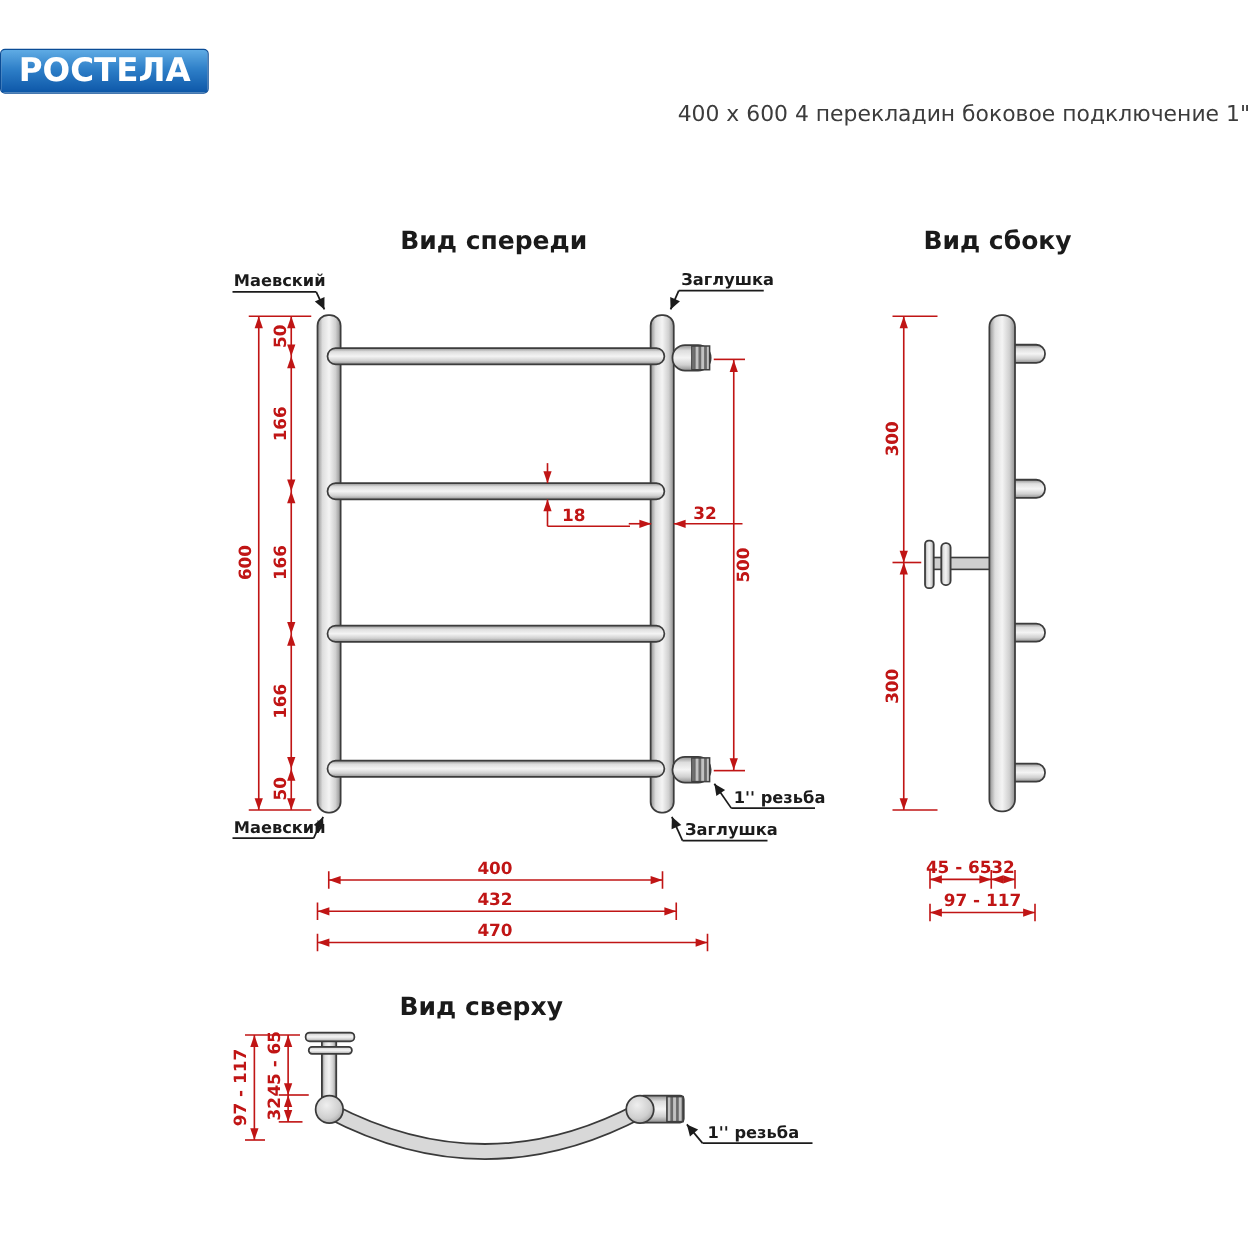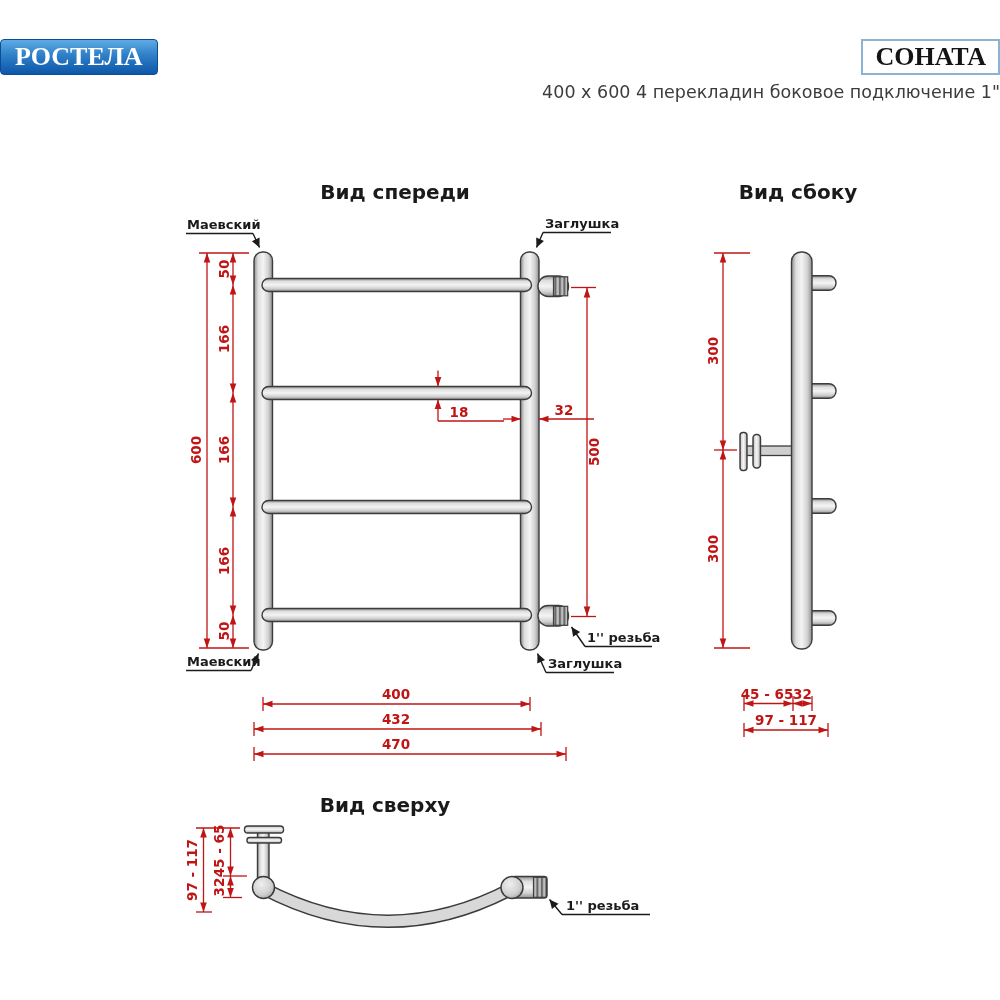--- a/index.html
+++ b/index.html
@@ -1,17 +1,17 @@
 <!DOCTYPE html>
 <html><head>
 <meta charset="utf-8">
 <style>
   html,body{margin:0;padding:0;background:#fff;width:1000px;height:1000px;overflow:hidden;}
   body{font-family:"DejaVu Sans","Liberation Sans",sans-serif;}
-  .brand-row{position:absolute;top:39px;left:0;right:0;display:flex;justify-content:space-between;align-items:stretch;gap:5px;font-family:Liberation Serif, serif;}
+  .brand-row{position:absolute;top:39px;left:0;right:0;display:flex;justify-content:flex-start;align-items:stretch;gap:5px;}
   .brand-blue{background:linear-gradient(to bottom,#5fabe4 0%,#2e7fc8 45%,#0d57a8 100%);
     color:#fff;font-size:26px;font-weight:bold;padding:2px 14px;border-radius:4px;
     border:1px solid #0a4c96;line-height:30px;}
   .brand-white{background:#fff;color:#141414;font-size:26px;font-weight:bold;
     padding:2px 12px;border:2px solid #8ab4d6;line-height:28px;}
   .subtitle{position:absolute;top:82px;left:0;right:0;text-align:right;
     font-size:17.5px;color:#3c3c3c;}
   svg{position:absolute;top:0;left:0;}
   svg text{font-family:"DejaVu Sans","Liberation Sans",sans-serif;font-weight:bold;}
   .ttl{font-size:20px;fill:#1a1a1a;text-anchor:middle;}
@@ -20,21 +20,20 @@
   .pipe{fill:url(#gH);stroke:#3c3c3c;stroke-width:1.4;}
   .pipe2{fill:url(#gV);stroke:#3c3c3c;stroke-width:1.4;}
   .rline{stroke:#c01515;stroke-width:1.3;}
   .bline{stroke:#1b1b1b;stroke-width:1.4;}
 </style>
 </head>
 <body>
 
 <div class="brand-row">
   <div class="brand-blue">РОСТЕЛА</div>
-  <div class="brand-white">СОНАТА</div>
 </div>
 <div class="subtitle">400 x 600 4 перекладин боковое подключение 1"</div>
 
 <svg width="1000" height="1000" viewBox="0 0 1000 1000">
 <defs>
   <linearGradient id="gH" x1="0" y1="0" x2="1" y2="0">
     <stop offset="0" stop-color="#8f8f8f"></stop>
         <stop offset="0.22" stop-color="#dedede"></stop>
     <stop offset="0.5" stop-color="#f4f4f4"></stop>
         <stop offset="0.78" stop-color="#d0d0d0"></stop>

